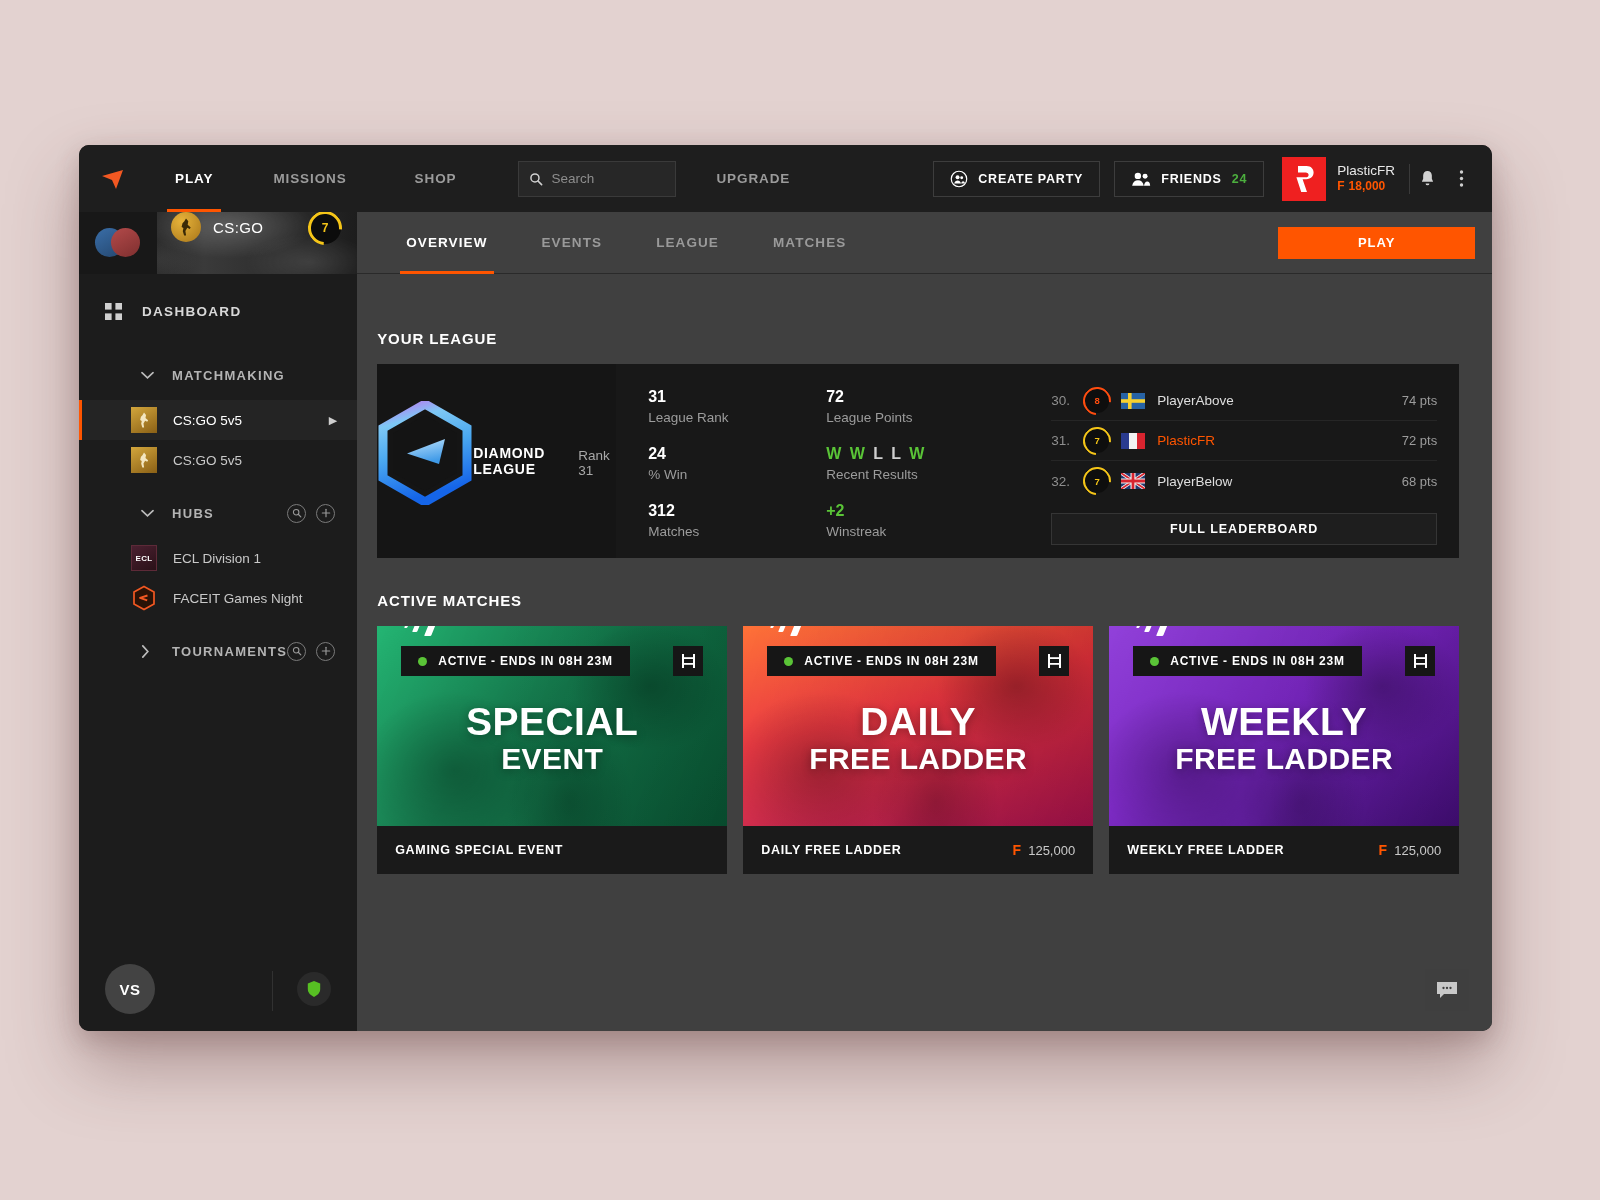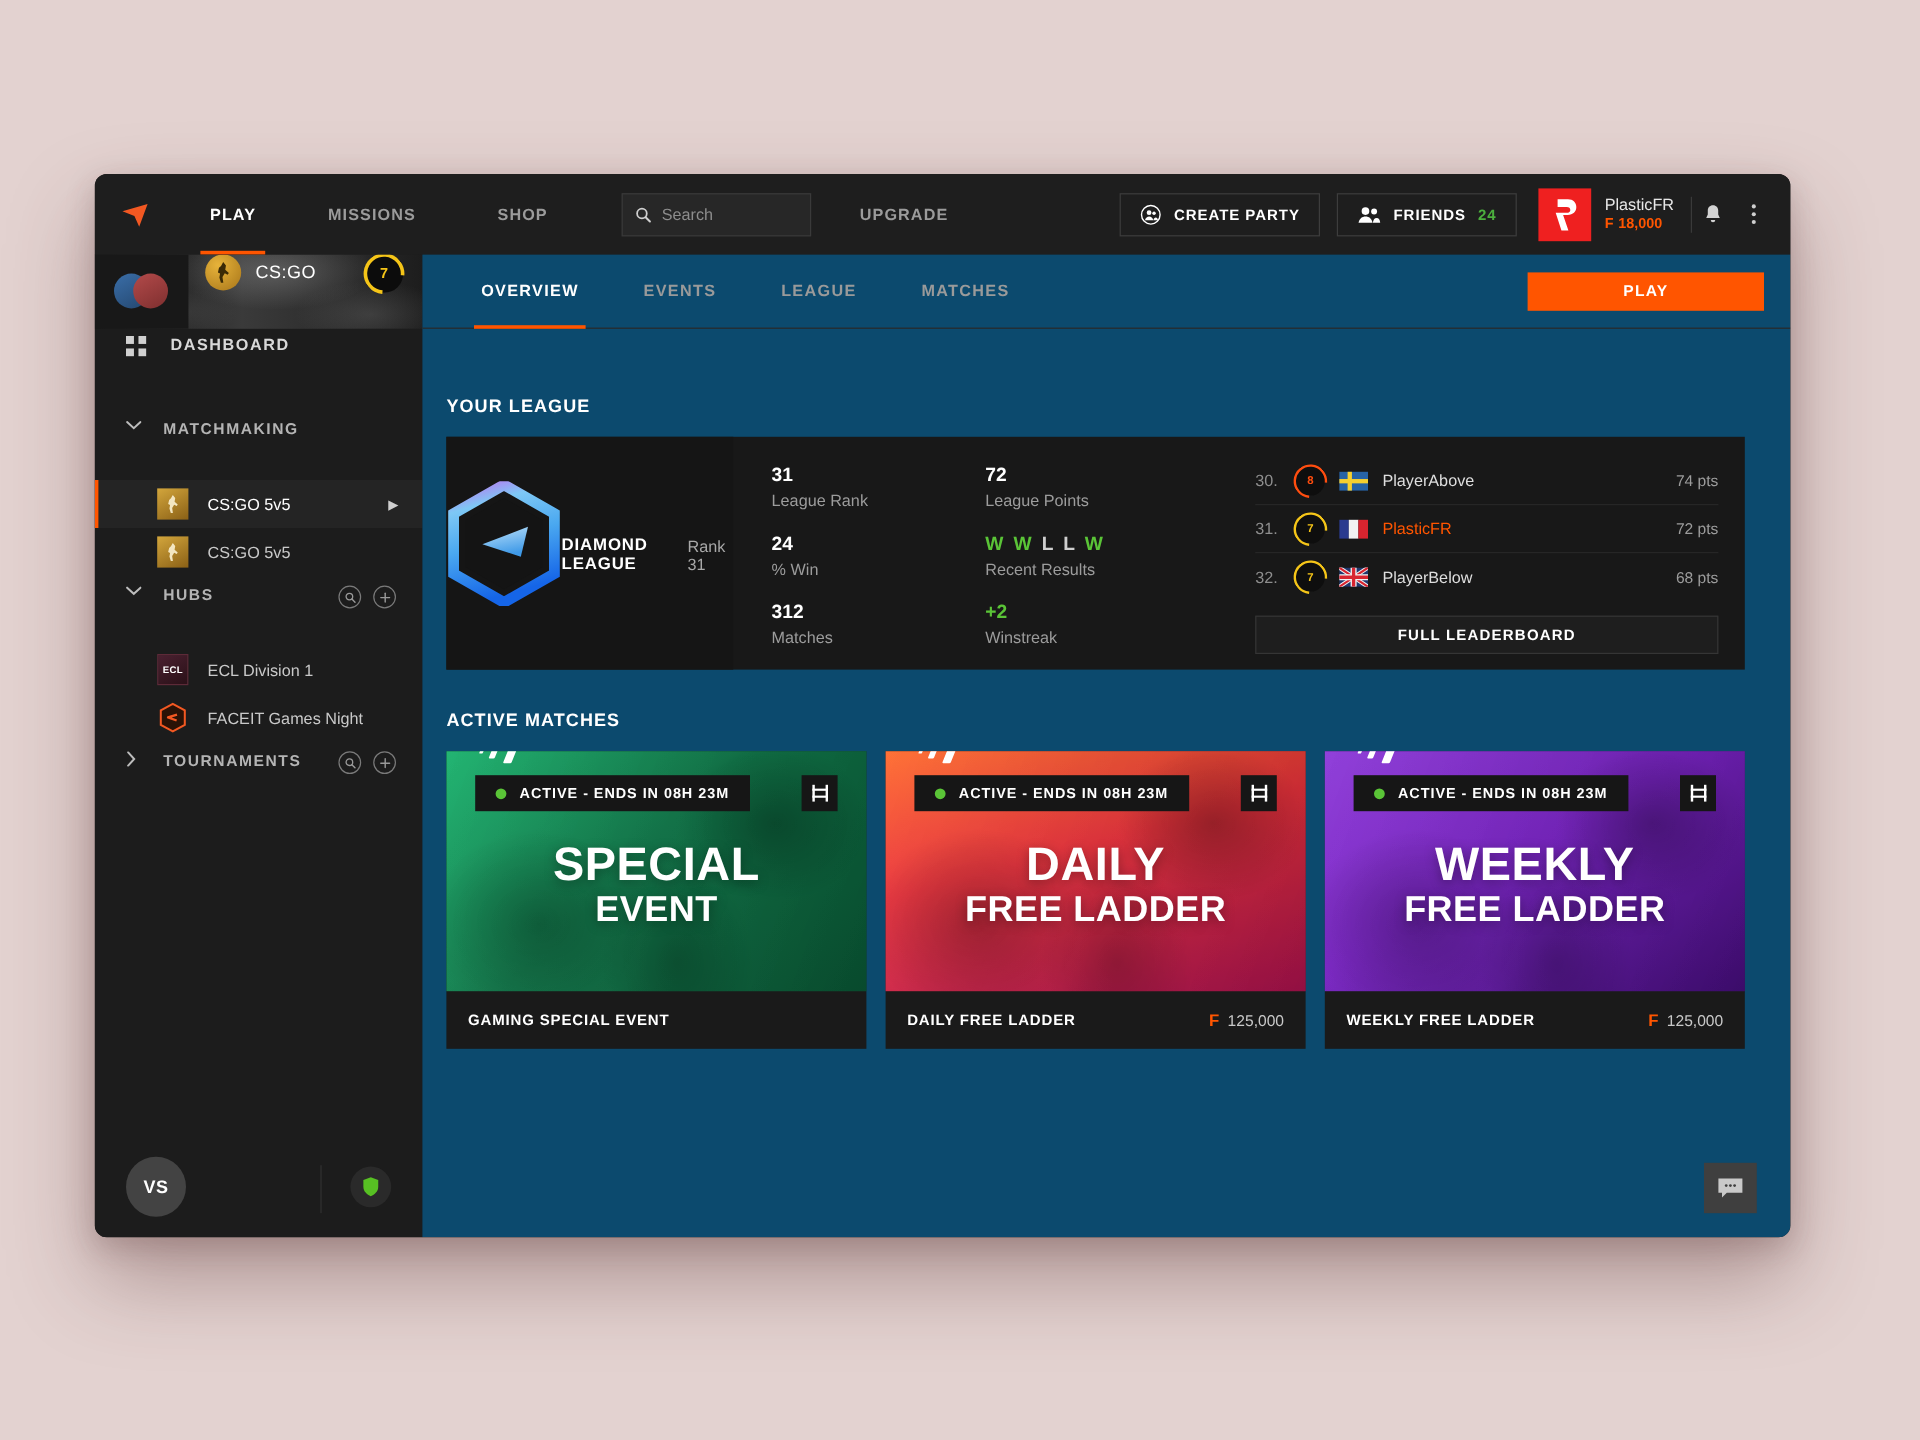--- a/index.html
+++ b/index.html
@@ -148,36 +148,36 @@
     border: 2px solid transparent;
   }
   .lvl-badge::before {
     content:""; position:absolute; inset:-3px; border-radius:50%;
     border: 3px solid #f5c518;
     border-bottom-color: transparent;
     transform: rotate(-40deg);
   }
 
   .side-item {
-    display: flex; align-items: flex-start;
+    display: flex; align-items: center;
     height: 48px;
     padding: 0 22px 0 26px;
     cursor: pointer;
     position: relative;
   }
   .side-item.dashboard { height: 62px; margin-top: 6px; }
   .side-label {
     color: #d8d8d8; font-size: 13.5px;
     font-weight: bold; letter-spacing: 1.3px;
     margin-left: 20px;
   }
   .section-head {
-    display: flex; align-items: flex-start;
+    display: flex; align-items: center;
     height: 50px; padding: 0 22px 0 26px;
-    cursor: pointer; margin-top: 8px;
+    cursor: pointer; margin-top: 8px; margin-left: 36px;
   }
   .section-title {
     color: #b4b4b4; font-size: 13px;
     font-weight: bold; letter-spacing: 1.3px;
     margin-left: 18px;
   }
   .section-actions { margin-left: auto; display: flex; gap: 10px; }
   .circ-icon {
     width: 19px; height: 19px; border-radius: 50%;
     border: 1px solid #7a7a7a;
@@ -228,21 +228,21 @@
     margin-left: auto;
     width: 34px; height: 34px; border-radius: 50%;
     background: #2a2a2a;
     display: flex; align-items: center; justify-content: center;
     cursor: pointer;
   }
 
   
   .main {
     flex: 1;
-    background: #0c4a6e;
+    background: #404040;
     display: flex; flex-direction: column;
     position: relative;
   }
   .tabbar {
     height: 62px;
     display: flex; align-items: center;
     padding: 0 22px 0 22px;
     border-bottom: 1px solid #2a2a2a;
     position: relative;
   }

